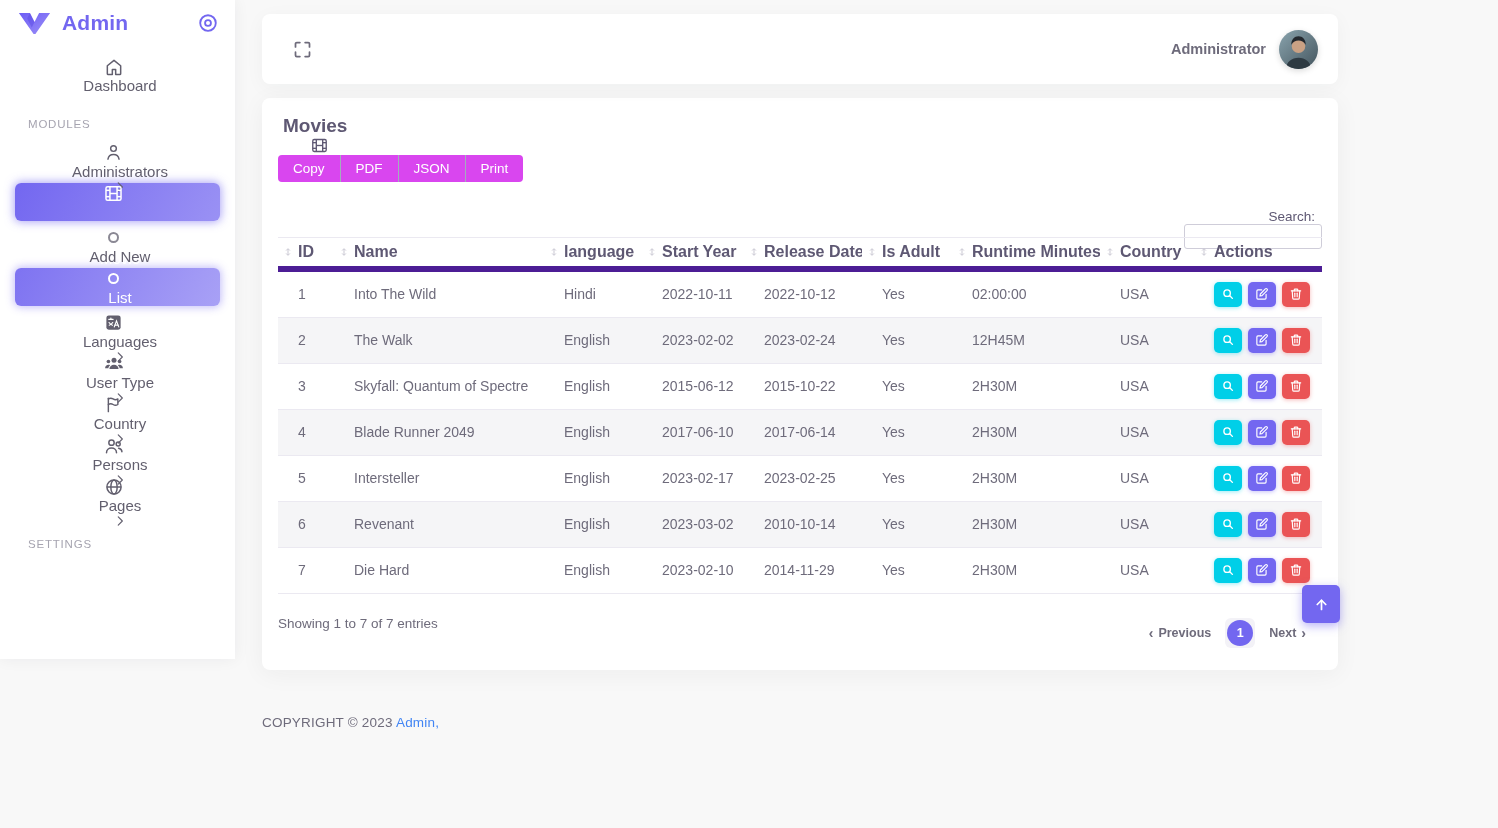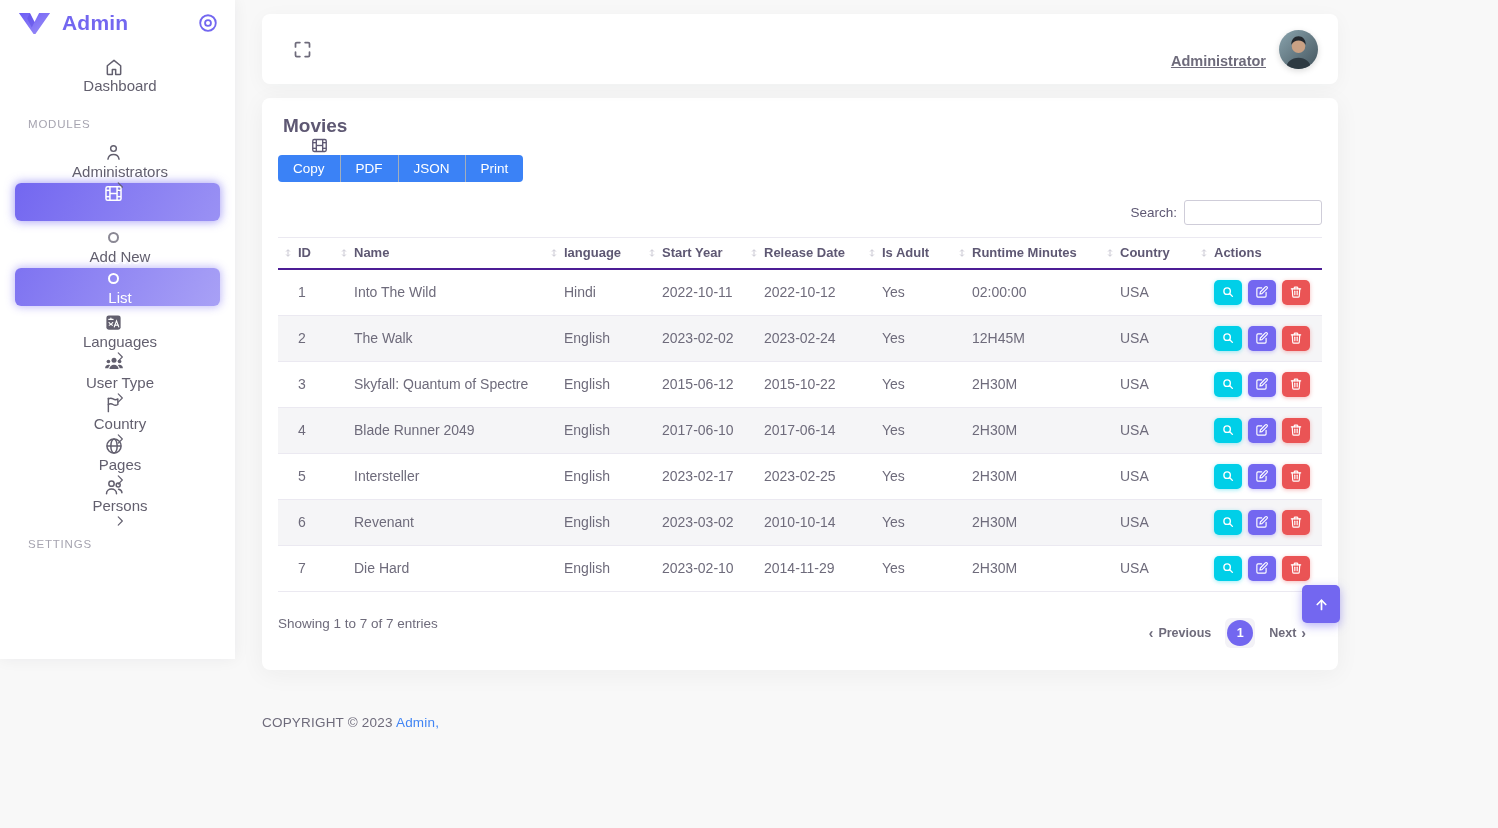--- a/index.html
+++ b/index.html
@@ -45,53 +45,53 @@
     padding:21px 0 9px 28px; font-size:11.5px; letter-spacing:.8px; color:#a6a4b0;
   }
 
   
   .header-card {
     position:absolute; left:262px; top:14px; width:1076px; height:70px;
     background:#fff; border-radius:8px; box-shadow:0 4px 20px rgba(34,41,47,.04);
     display:flex; align-items:center; padding:0 20px 0 30px; z-index:2;
   }
   .fullscreen-btn { background:none; border:none; color:#6e6b7b; cursor:pointer; padding:0; }
-  .header-right { margin-left:auto; display:flex; align-items:flex-end;text-decoration:underline; }
+  .header-right { margin-left:auto; display:flex; align-items:center; }
   .user-name { font-size:14.5px; font-weight:bold; color:#6e6b7b; margin-right:13px; }
   .avatar { width:39px; height:39px; border-radius:50%; overflow:hidden; cursor:pointer; box-shadow:0 2px 6px rgba(0,0,0,.15); }
 
   
   .content-card {
     position:absolute; left:262px; top:98px; width:1076px; height:572px;
     background:#fff; border-radius:8px; box-shadow:0 4px 24px rgba(34,41,47,.05); z-index:1;
   }
   .card-title-row { position:absolute; left:21px; top:17px; display:flex; align-items:center;flex-direction:column; }
   .card-title { font-size:19px; font-weight:bold; color:#5e5873; margin-right:9px; }
   .title-film-icon { color:#5e5873; width:17px; height:17px; }
 
   .export-group { position:absolute; left:16px; top:57px; display:flex; }
   .export-btn {
-    background:#3b82f6; color:#fff; border:none; font-family:inherit; font-size:13.5px;
+    background:#d946ef; color:#fff; border:none; font-family:inherit; font-size:13.5px;
     padding:6px 15px; cursor:pointer; border-left:1px solid #a2aebc;
   }
   .export-btn:first-child { border-left:none; border-radius:4px 0 0 4px; }
   .export-btn:last-child { border-radius:0 4px 4px 0; }
 
-  .search-row { position:absolute; right:16px; top:102px; display:flex; align-items:center; }
+  .search-row { position:absolute; right:16px; top:111px; display:flex; align-items:flex-end;flex-direction:column; }
   .search-label { font-size:13.5px; color:#5e5873; margin-right:7px; }
   .search-input {
     width:138px; height:25px; border:1px solid #cfcdd9; border-radius:3px;
     font-family:inherit; font-size:13px; padding:0 7px; color:#6e6b7b; outline:none; background:#fff;
   }
 
   
   .movies-table { position:absolute; left:16px; top:139px; width:1044px; border-collapse:collapse; table-layout:fixed; }
   .movies-table th {
-    position:relative; height:31px; text-align:left; font-size:13px; font-weight:bold; color:#5e5873;
-    border-top:1px solid #ebe9f1; border-bottom:2px solid #4c1d95; padding:0 6px 0 20px; cursor:pointer;
+    position:relative; height:31px; text-align:left; font-size:16px; font-weight:bold; color:#5e5873;
+    border-top:1px solid #ebe9f1; border-bottom:6px solid #4c1d95; padding:0 6px 0 20px; cursor:pointer;
     white-space:nowrap; overflow:hidden;
   }
   .sort-icon { position:absolute; left:5px; top:50%; transform:translateY(-50%); width:10px; height:12px; color:#c9c7d2; }
   .movies-table td {
     height:45px; font-size:14px; color:#6e6b7b; padding:0 6px 0 20px;
     border-bottom:1px solid #ebe9f1; white-space:nowrap; overflow:hidden;
   }
   .movies-table tbody tr:nth-child(even) { background:#f5f5f7; }
   .actions-cell { display:flex; align-items:center; gap:6px; height:45px; }
   .act-btn {
@@ -269,44 +269,44 @@
       <span class="nlabel">Country</span>
       <span class="chev">
         <svg width="14" height="14" viewBox="0 0 24 24" fill="none" stroke="currentColor" stroke-width="2" stroke-linecap="round" stroke-linejoin="round">
             <polyline points="9 5 16 12 9 19"></polyline>
           </svg>
       </span>
     </div>
 
     <div class="nav-item">
       <span class="nicon">
-        <svg width="20" height="20" viewBox="0 0 24 24" fill="none" stroke="currentColor" stroke-width="1.8">
-          <circle cx="12" cy="12" r="8.5"></circle>
-            <ellipse cx="12" cy="12" rx="3.8" ry="8.5"></ellipse>
-            <line x1="3.5" y1="12" x2="20.5" y2="12"></line>
-        </svg>
-      </span>
-      <span class="nlabel">Pages</span>
-      <span class="chev">
-        <svg width="14" height="14" viewBox="0 0 24 24" fill="none" stroke="currentColor" stroke-width="2" stroke-linecap="round" stroke-linejoin="round">
-            <polyline points="9 5 16 12 9 19"></polyline>
-          </svg>
-      </span>
-    </div>
-
-    <div class="nav-item">
-      <span class="nicon">
         <svg width="20" height="20" viewBox="0 0 24 24" fill="none" stroke="currentColor" stroke-width="1.8" stroke-linecap="round">
           <circle cx="9" cy="8" r="3.2"></circle>
             <path d="M3 20c0-3.3 2.7-5.5 6-5.5s6 2.2 6 5.5"></path>
           <circle cx="17" cy="9.5" r="2.4"></circle>
             <path d="M17.5 14.6c2.3.4 4 2.1 4 4.4"></path>
         </svg>
       </span>
       <span class="nlabel">Persons</span>
+      <span class="chev">
+        <svg width="14" height="14" viewBox="0 0 24 24" fill="none" stroke="currentColor" stroke-width="2" stroke-linecap="round" stroke-linejoin="round">
+            <polyline points="9 5 16 12 9 19"></polyline>
+          </svg>
+      </span>
+    </div>
+
+    <div class="nav-item">
+      <span class="nicon">
+        <svg width="20" height="20" viewBox="0 0 24 24" fill="none" stroke="currentColor" stroke-width="1.8">
+          <circle cx="12" cy="12" r="8.5"></circle>
+            <ellipse cx="12" cy="12" rx="3.8" ry="8.5"></ellipse>
+            <line x1="3.5" y1="12" x2="20.5" y2="12"></line>
+        </svg>
+      </span>
+      <span class="nlabel">Pages</span>
       <span class="chev">
         <svg width="14" height="14" viewBox="0 0 24 24" fill="none" stroke="currentColor" stroke-width="2" stroke-linecap="round" stroke-linejoin="round">
             <polyline points="9 5 16 12 9 19"></polyline>
           </svg>
       </span>
     </div>
 
     <div class="section-label">SETTINGS</div>
   </nav>
 </aside>

